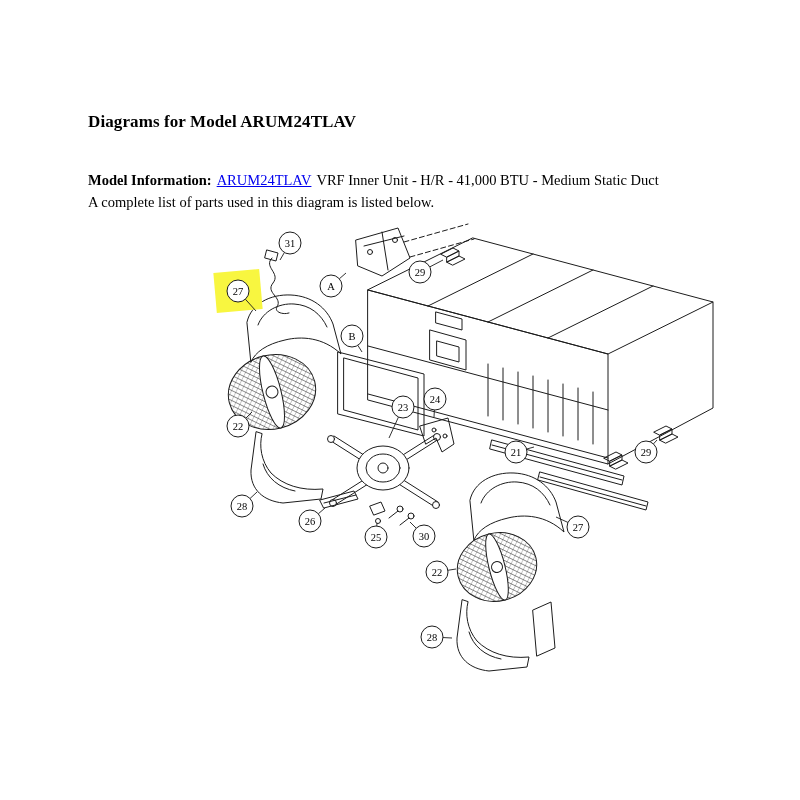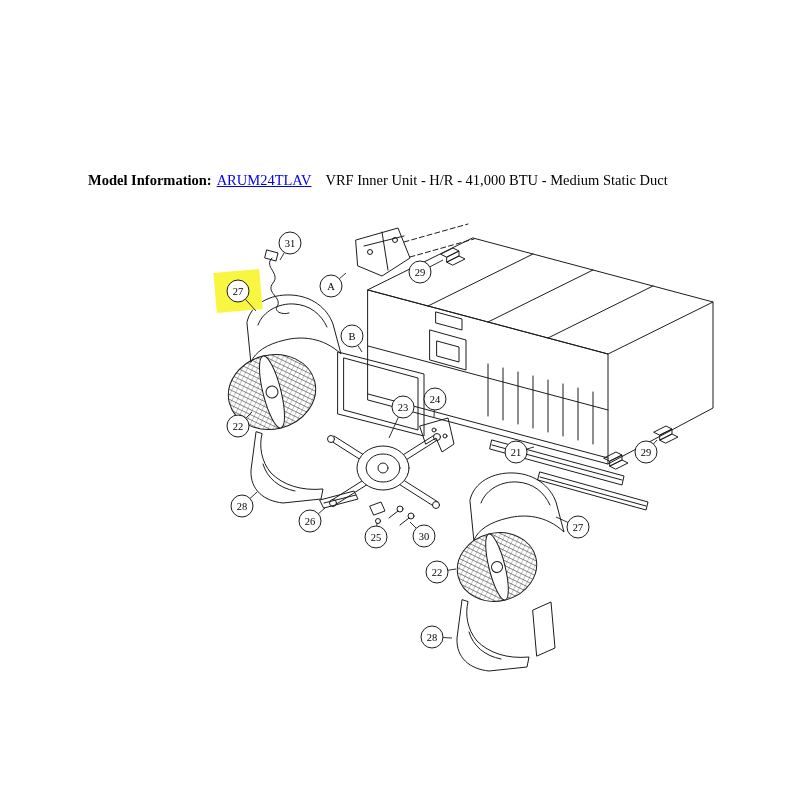--- a/index.html
+++ b/index.html
@@ -9,34 +9,36 @@
   }
   .title{
     position:absolute;left:88px;top:112px;margin:0;
     font-size:17px;font-weight:bold;letter-spacing:.1px;
   }
   .model-info{
     position:absolute;left:88px;top:169px;margin:0;width:660px;
     font-size:14.5px;line-height:22px;
   }
   .model-info b{margin-right:5px;text-align:right;}
-  .model-link{text-decoration:underline;margin-right:14px;cursor:pointer;}
+  .model-link{text-decoration:underline;margin-right:5px;cursor:pointer;}
   #diagram{position:absolute;left:0;top:0;}
   .callout circle{fill:#ffffff;stroke:#1c1c1c;stroke-width:1;}
   .callout text{font-family:"Liberation Serif",serif;font-size:10.5px;fill:#000;}
 </style>
 </head>
 <body>
 
 <div class="page" style="background: rgb(255, 255, 255);">
 
+  <h1 class="title">Diagrams for Model ARUM24TLAV</h1>
 
   <p class="model-info">
     <b>Model Information:</b><a class="model-link" style="color: rgb(0, 0, 238);">ARUM24TLAV</a><span>VRF Inner Unit - H/R - 41,000 BTU - Medium Static Duct</span>
     <br>
+    <span>A complete list of parts used in this diagram is listed below.</span>
   </p>
 
   <svg id="diagram" width="800" height="800" viewBox="0 0 800 800">
     <defs>
       <pattern id="hatch" width="4.5" height="4.5" patternUnits="userSpaceOnUse" patternTransform="rotate(40)">
         <path d="M0 0 L0 4.5 M0 2.25 L4.5 2.25" stroke="#3a3a3a" stroke-width="0.55"></path>
       </pattern>
     </defs>
 
     <g stroke="#1c1c1c" fill="none" stroke-width="1" stroke-linejoin="round" stroke-linecap="round">

